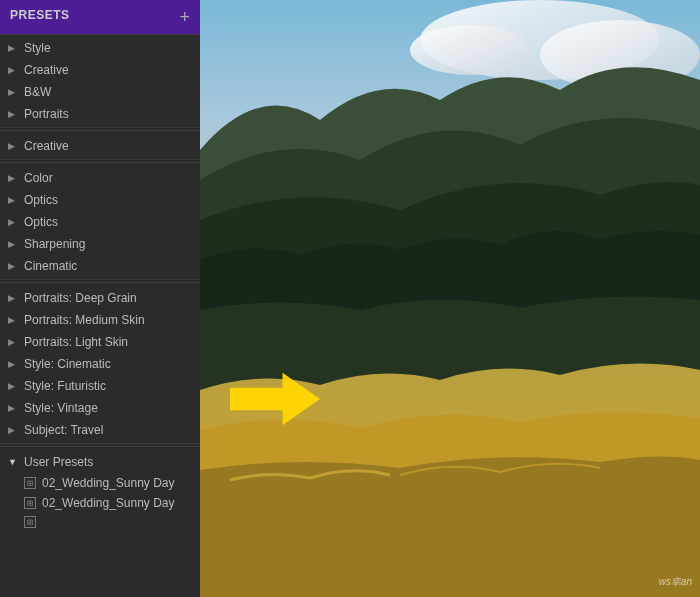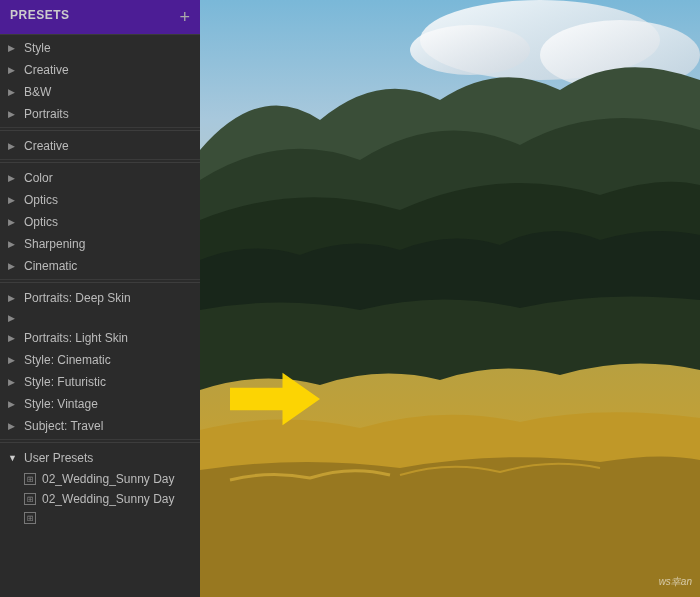--- a/index.html
+++ b/index.html
@@ -242,24 +242,25 @@
         <span class="arrow">▶</span>
         <span class="preset-item-label">Cinematic</span>
       </div>
     </div>
 
     <div class="preset-divider"></div>
 
     <div class="preset-group">
       <div class="preset-item">
         <span class="arrow">▶</span>
-        <span class="preset-item-label">Portraits: Deep Skin</span>
-      </div>
-      <div class="preset-item">
-        <span class="arrow">▶</span>
+        <span class="preset-item-label">Portraits: Deep Grain</span>
+      </div>
+      <div class="preset-item">
+        <span class="arrow">▶</span>
+        <span class="preset-item-label">Portraits: Medium Skin</span>
       </div>
       <div class="preset-item">
         <span class="arrow">▶</span>
         <span class="preset-item-label">Portraits: Light Skin</span>
       </div>
       <div class="preset-item">
         <span class="arrow">▶</span>
         <span class="preset-item-label">Style: Cinematic</span>
       </div>
       <div class="preset-item">

